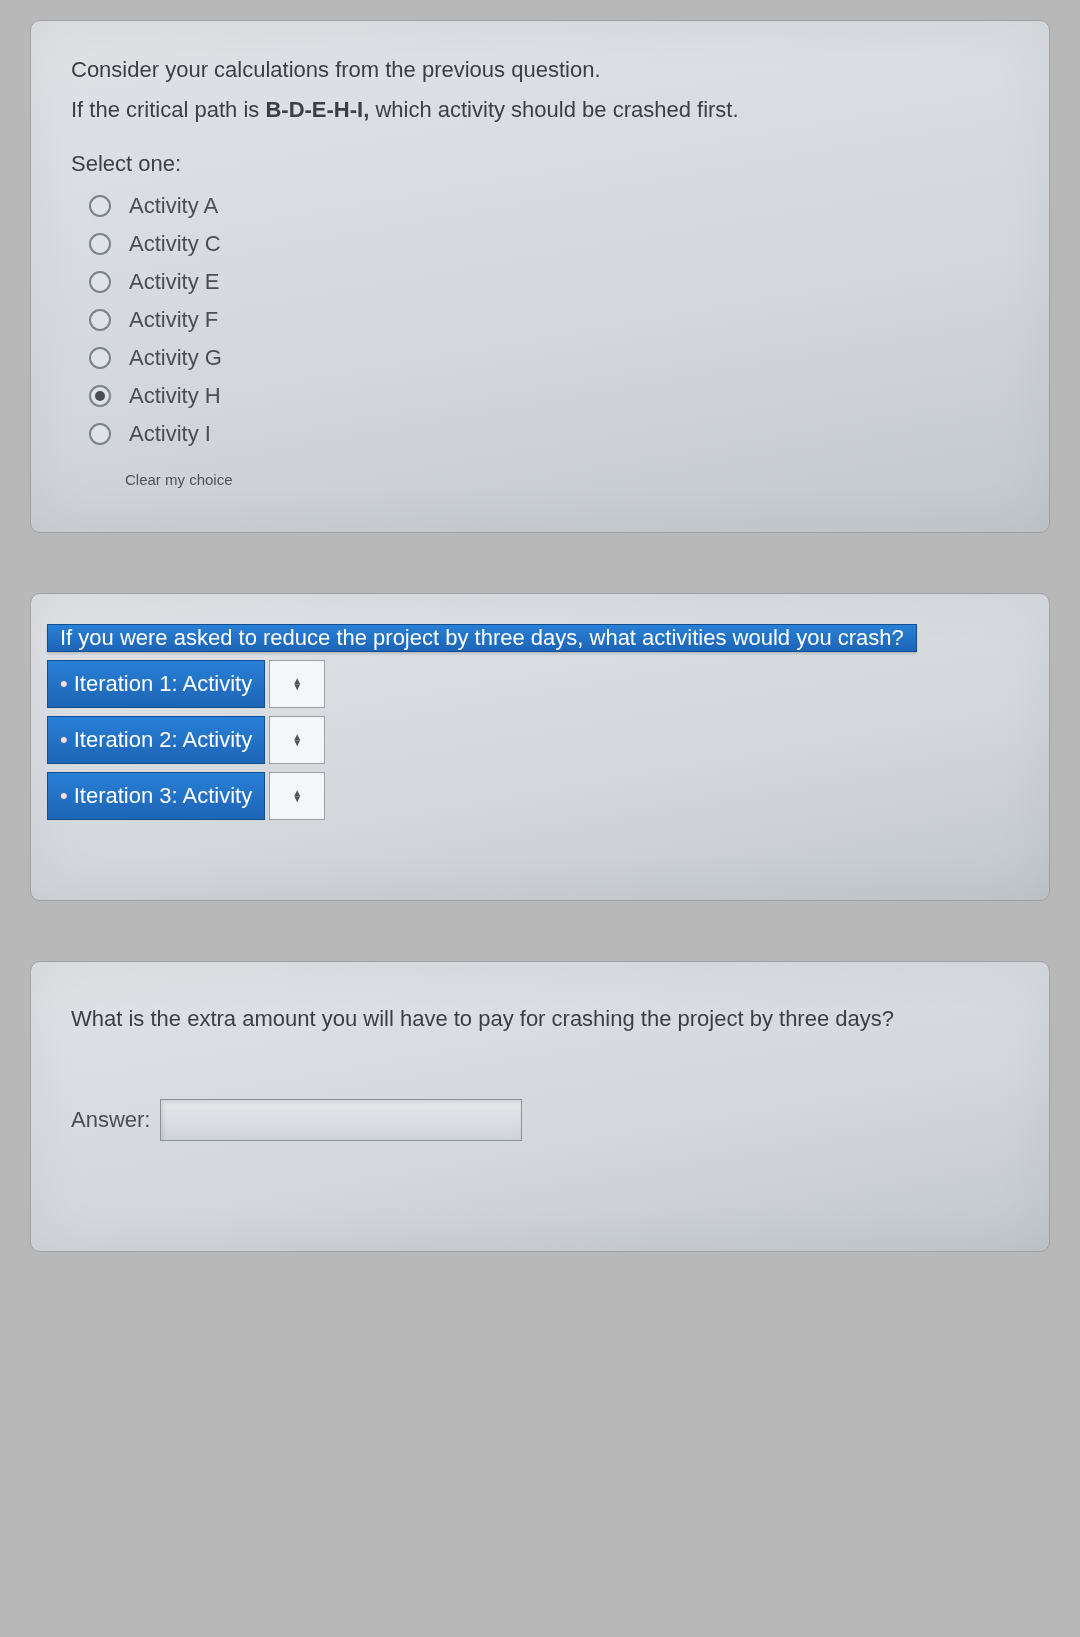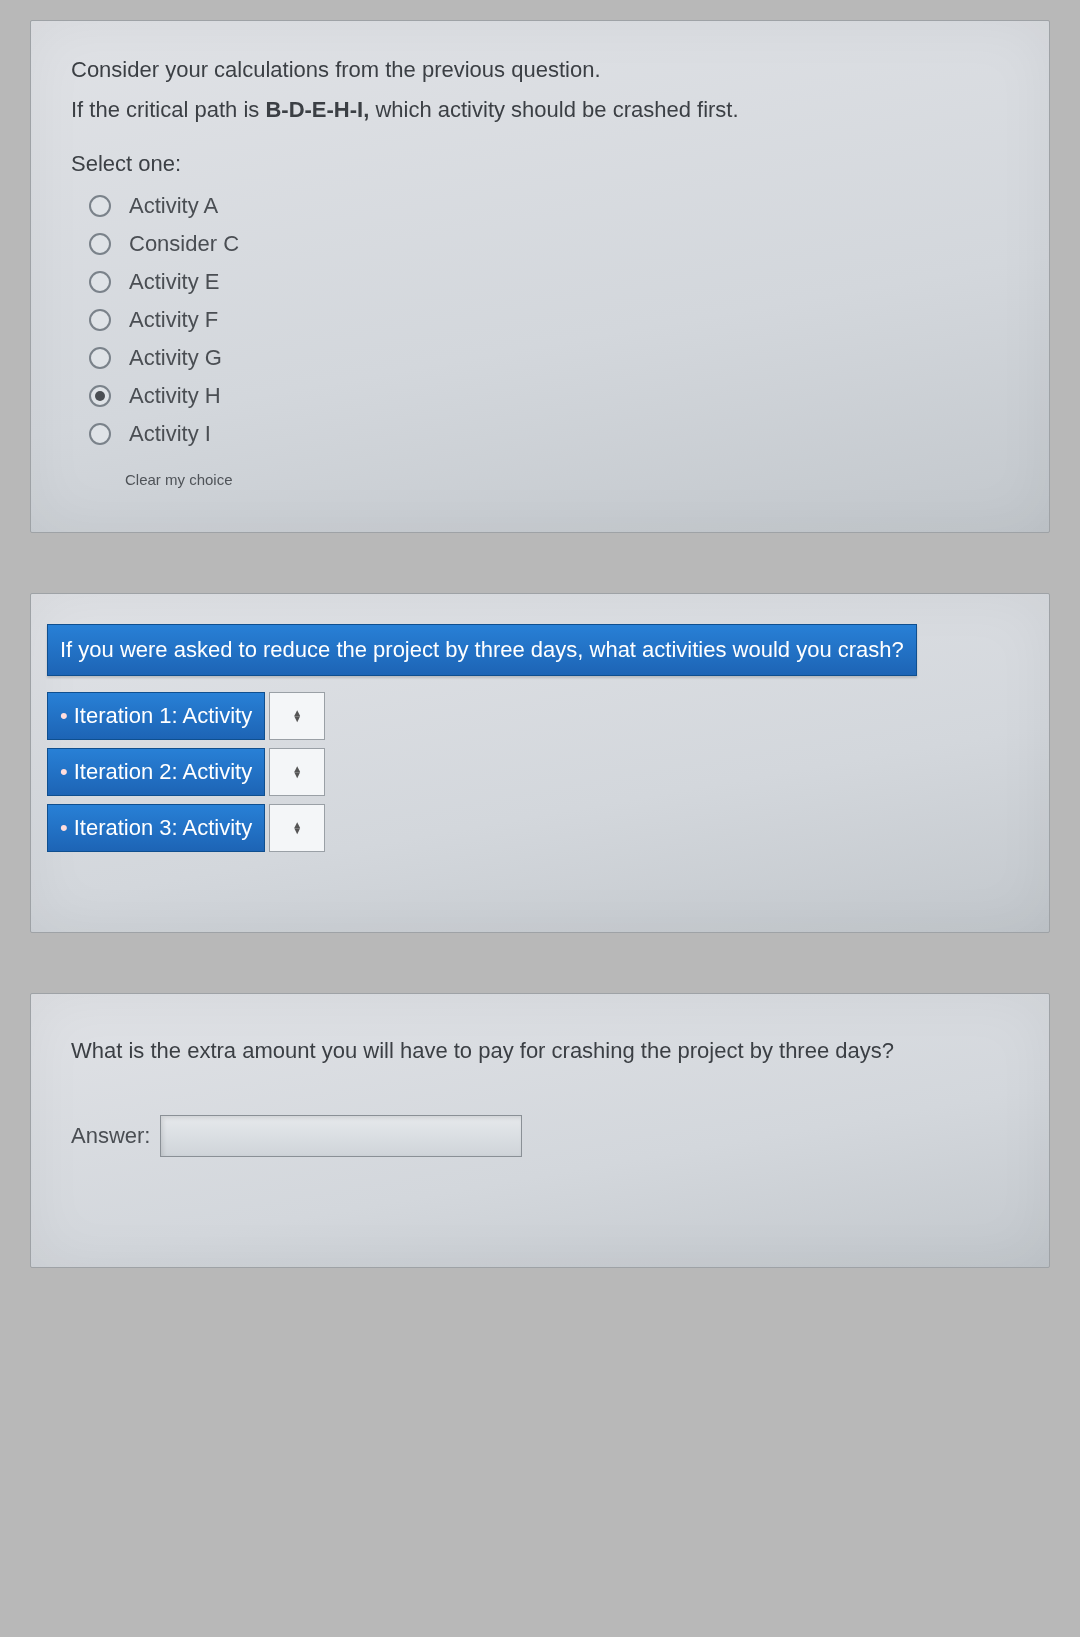--- a/index.html
+++ b/index.html
@@ -11,21 +11,21 @@
   }
   .page {
     padding: 20px 30px;
     display: flex;
     flex-direction: column;
     gap: 60px;
   }
   .card {
     background: linear-gradient(170deg, #e0e2e6 0%, #d3d7dc 60%, #c2c7cc 100%);
     border: 1px solid #9ea2a6;
-    border-radius: 2px;
+    border-radius: 10px;
     padding: 32px 40px 44px 40px;
     box-shadow: inset 0 0 60px rgba(0,0,0,0.05);
   }
   .q1-text {
     font-size: 22px;
     color: #3b3f44;
     line-height: 1.55;
   }
   .q1-text .line1 { margin-bottom: 6px; }
   .q1-text b { font-weight: 700; }
@@ -76,23 +76,22 @@
   
   .card2 {
     padding: 30px 16px 80px 16px;
   }
   .hl {
     display: inline-block;
     background: #1976d2;
     background: linear-gradient(180deg,#2880d6,#1d64b5);
     color: #fff;
     font-size: 22px;
-    padding: 12px 12px;
+    padding: 0 12px;
     border: 1px solid #0f4f8f;
-    margin-bottom: 8px;
     box-shadow: 0 2px 2px rgba(0,0,0,0.15);
   }
   .iter-row {
     display: flex;
     align-items: stretch;
     margin-top: 8px;
   }
   .iter-label {
     background: linear-gradient(180deg,#2880d6,#1d64b5);
     color: #fff;
@@ -130,21 +129,21 @@
   
   .card3 {
     padding: 40px 40px 110px 40px;
   }
   .q3-text {
     font-size: 22px;
     color: #3b3f44;
     line-height: 1.5;
   }
   .ans-row {
-    margin-top: 48px;
+    margin-top: 64px;
     display: flex;
     align-items: center;
     gap: 10px;
     font-size: 22px;
     color: #4a4e53;
   }
   .ans-input {
     width: 360px;
     height: 40px;
     border: 1px solid #8a9096;
@@ -168,21 +167,21 @@
     <div class="select-one">Select one:</div>
 
     <div class="options" id="options-list">
 
     <div class="opt">
           <span class="radio"></span>
           <span>Activity A</span>
         </div>
         <div class="opt">
           <span class="radio"></span>
-          <span>Consider C</span>
+          <span>Activity C</span>
         </div>
         <div class="opt">
           <span class="radio"></span>
           <span>Activity E</span>
         </div>
         <div class="opt">
           <span class="radio"></span>
           <span>Activity F</span>
         </div>
         <div class="opt">

